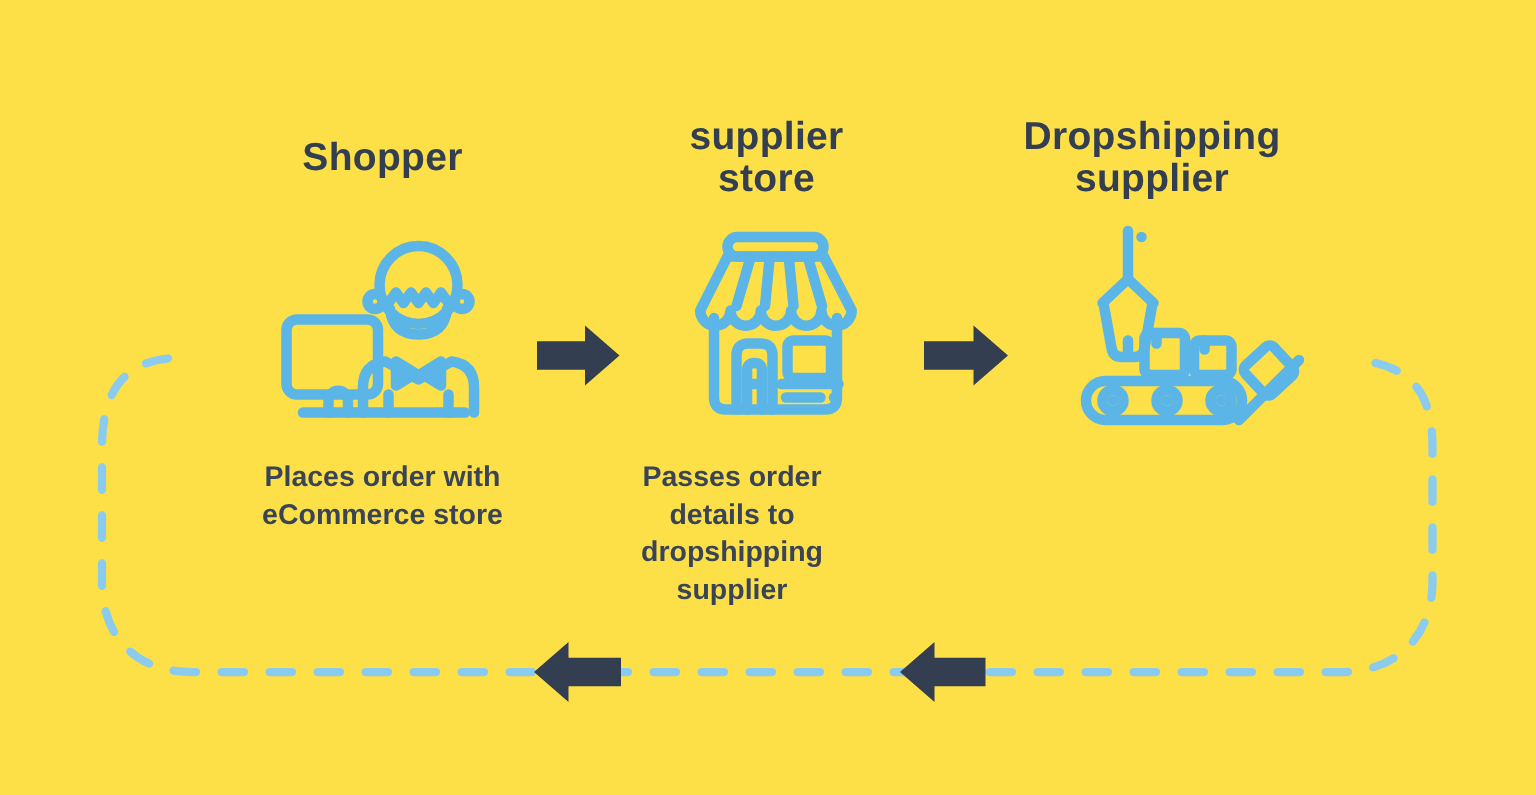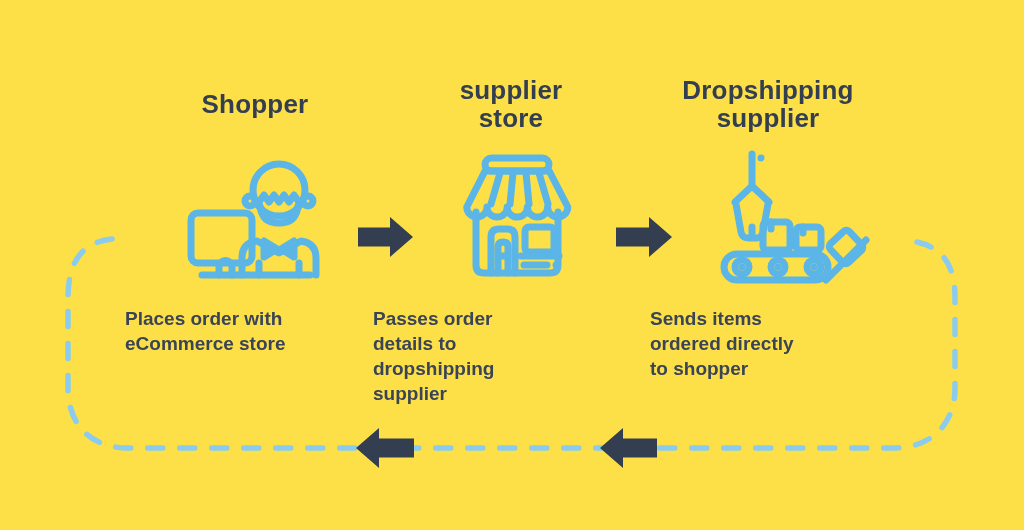--- a/index.html
+++ b/index.html
@@ -27,21 +27,21 @@
     display:flex;align-items:center;justify-content:center;
     text-align:center;white-space:pre-line;
     font-size:26px;font-weight:bold;line-height:28px;
     color:#333E51;letter-spacing:0.2px;
   }
   .t1{left:125px;width:260px;}
   .t2{left:396px;width:230px;}
   .t3{left:650px;width:236px;}
   .col-desc{
     position:absolute;top:306px;margin:0;
-    white-space:pre-line;
+    text-align:center;white-space:pre-line;
     font-size:19px;font-weight:600;line-height:25px;
     color:#3A4457;
   }
   .d1{left:125px;width:260px;}
   .d2{left:373px;width:230px;}
   .d3{left:650px;width:236px;}
   .icon-svg{position:absolute;}
   .i1{left:180px;top:157px;}
   .i2{left:452px;top:152px;}
   .i3{left:700px;top:150px;}
@@ -130,17 +130,14 @@
       <path d="M114,117 h0.01"></path>
     </g>
   </svg>
 
   <p class="col-desc d1">Places order with
 eCommerce store</p>
   <p class="col-desc d2">Passes order
 details to
 dropshipping
 supplier</p>
-  <p class="col-desc d3">Sends items
-ordered directly
-to shopper</p>
 
 </div>
 
 </body></html>

